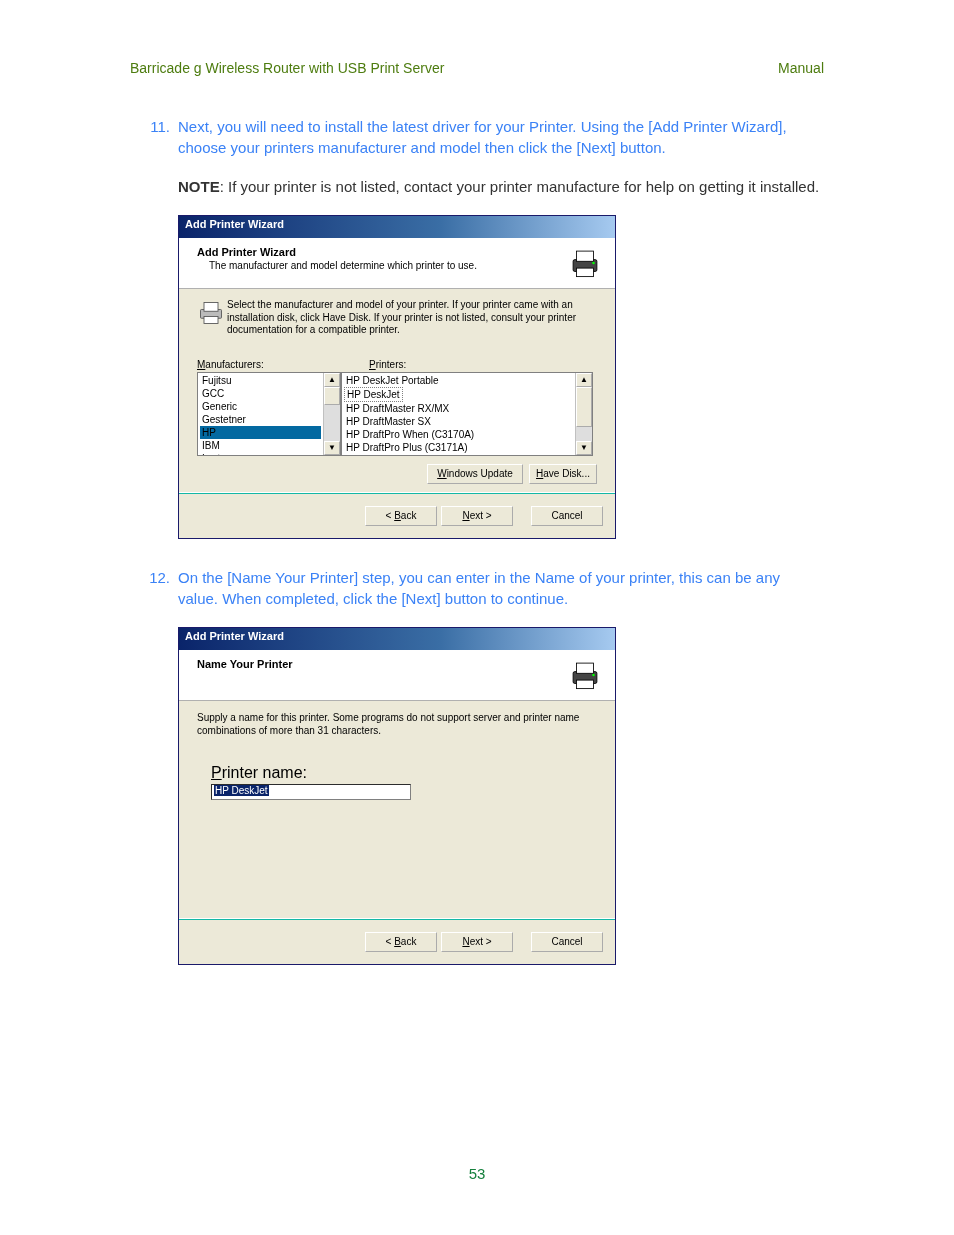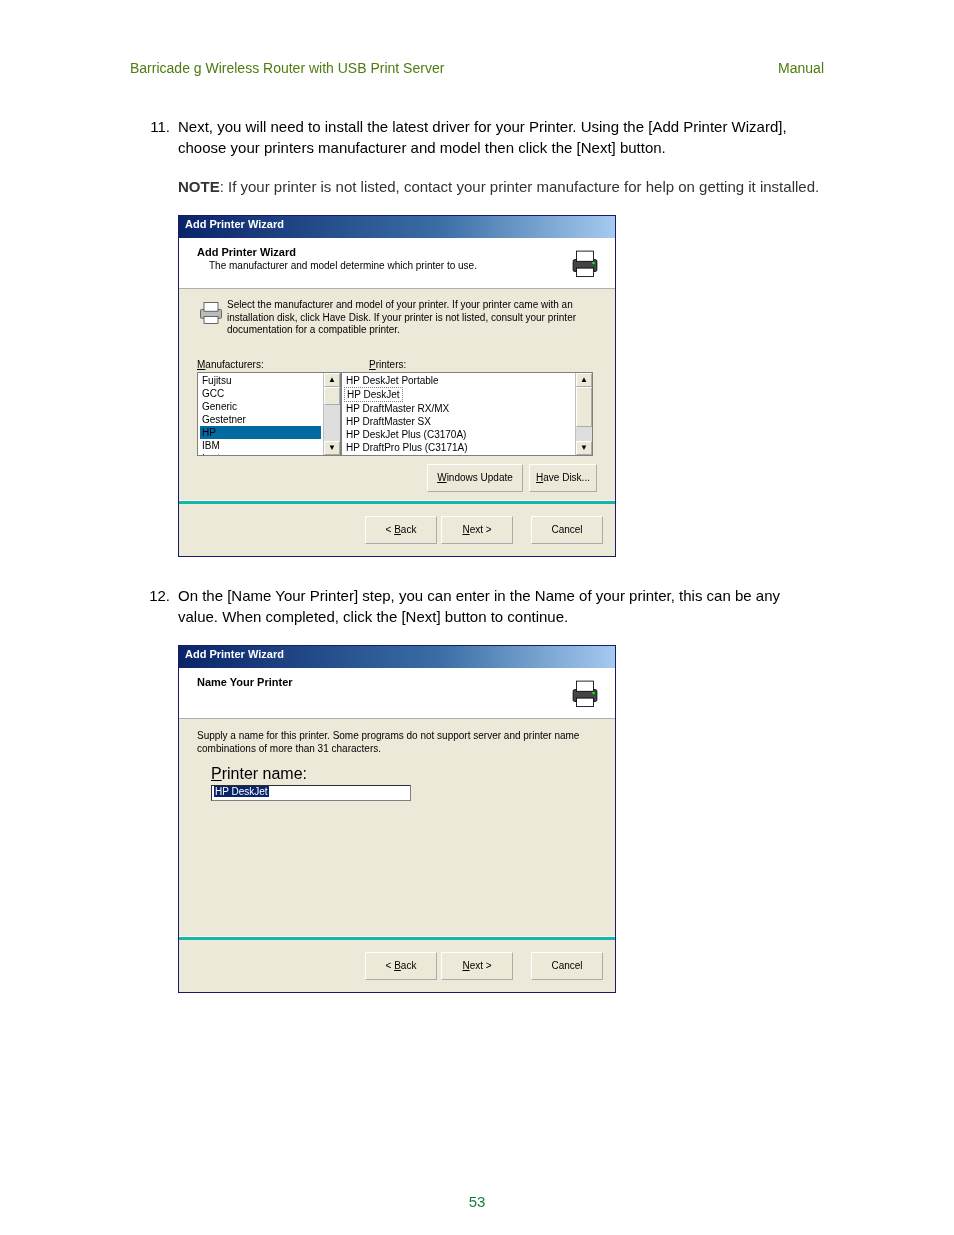--- a/index.html
+++ b/index.html
@@ -17,21 +17,21 @@
     justify-content: space-between;
     color: #4d7c0f;
     font-size: 14px;
     margin-bottom: 40px;
   }
   ol.steps {
     list-style: none;
     padding: 0;
     margin: 0;
     font-size: 15px;
-    color: #000000;
+    color: #3b82f6;
   }
   ol.steps > li {
     display: flex;
     margin-bottom: 18px;
     line-height: 1.4;
   }
   ol.steps > li .num {
     width: 40px;
     flex: 0 0 40px;
     text-align: right;
@@ -134,40 +134,40 @@
     position: absolute; left: 0; right: 0; top: 0;
     background: #ece9d8; border: 1px outset #fff;
     box-sizing: border-box;
   }
   .sb-thumb.t-m { height: 18px; top: 0; }
   .sb-thumb.t-p { height: 40px; top: 0; }
   .btn-row { display: flex; justify-content: flex-end; gap: 6px; margin-top: 8px; }
   .btn-row.body-btns { padding-right: 0; }
   .btn {
     min-width: 68px;
-    height: 28px;
+    height: 20px;
     background: #ece9d8;
     border: 1px outset #fff;
     font-size: 10px;
     font-family: inherit;
     padding: 0 6px;
     cursor: pointer;
   }
   .footer-bar {
-    border-top: 3px solid #14b8a6;
+    border-top: 1px solid #14b8a6;
     padding: 12px 12px 12px 12px;
     display: flex;
     justify-content: flex-end;
     gap: 4px;
   }
   .footer-bar .btn { min-width: 72px; }
   .footer-bar .gap { width: 10px; }
   .u { text-decoration: underline; }
   .name-body .supply {
-    font-size: 10px; line-height: 1.3; margin-bottom: 10px;
+    font-size: 10px; line-height: 1.3; margin-bottom: 27px;
   }
   .pname-label { font-size: 16px; margin-left: 14px; }
   .pname-input {
     margin-left: 14px; margin-top: 2px;
     width: 200px; height: 16px;
     border: 1px inset #808080;
     background: #fff;
     font-size: 10px;
     padding: 0 2px;
     box-sizing: border-box;
@@ -254,21 +254,21 @@
                 </div>
               <div class="sb-btn">▼</div>
             </div>
           </div>
           <div class="listbox p">
             <div class="listbox-inner">
               <div class="item">HP DeskJet Portable</div>
               <div><span class="item dotted">HP DeskJet</span></div>
               <div class="item">HP DraftMaster RX/MX</div>
               <div class="item">HP DraftMaster SX</div>
-              <div class="item">HP DeskJet Plus (C3170A)</div>
+              <div class="item">HP DraftPro When (C3170A)</div>
               <div class="item">HP DraftPro Plus (C3171A)</div>
               <div class="item">HP LaserJet 1100 (MS)</div>
             </div>
             <div class="scrollbar">
               <div class="sb-btn">▲</div>
               <div class="sb-track">
                   <div class="sb-thumb t-p"></div>
                 </div>
               <div class="sb-btn">▼</div>
             </div>

